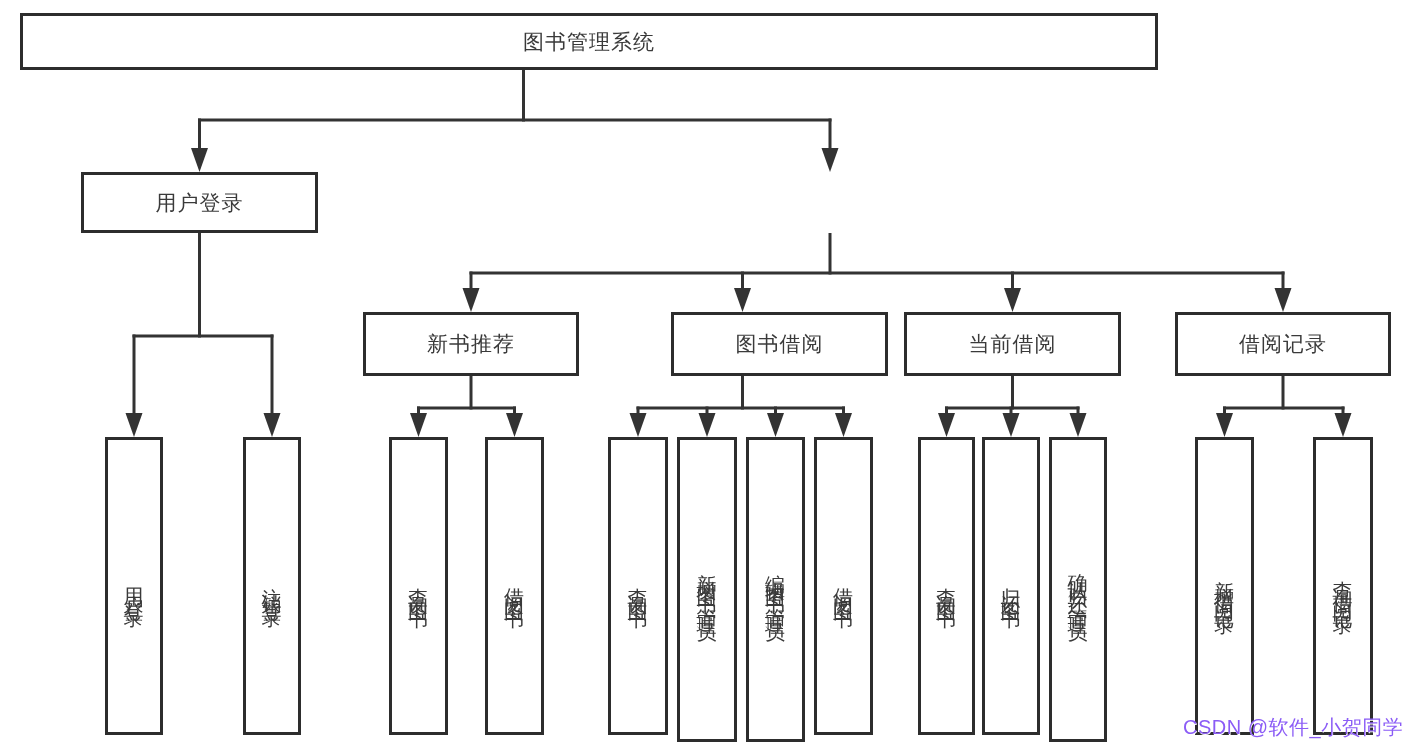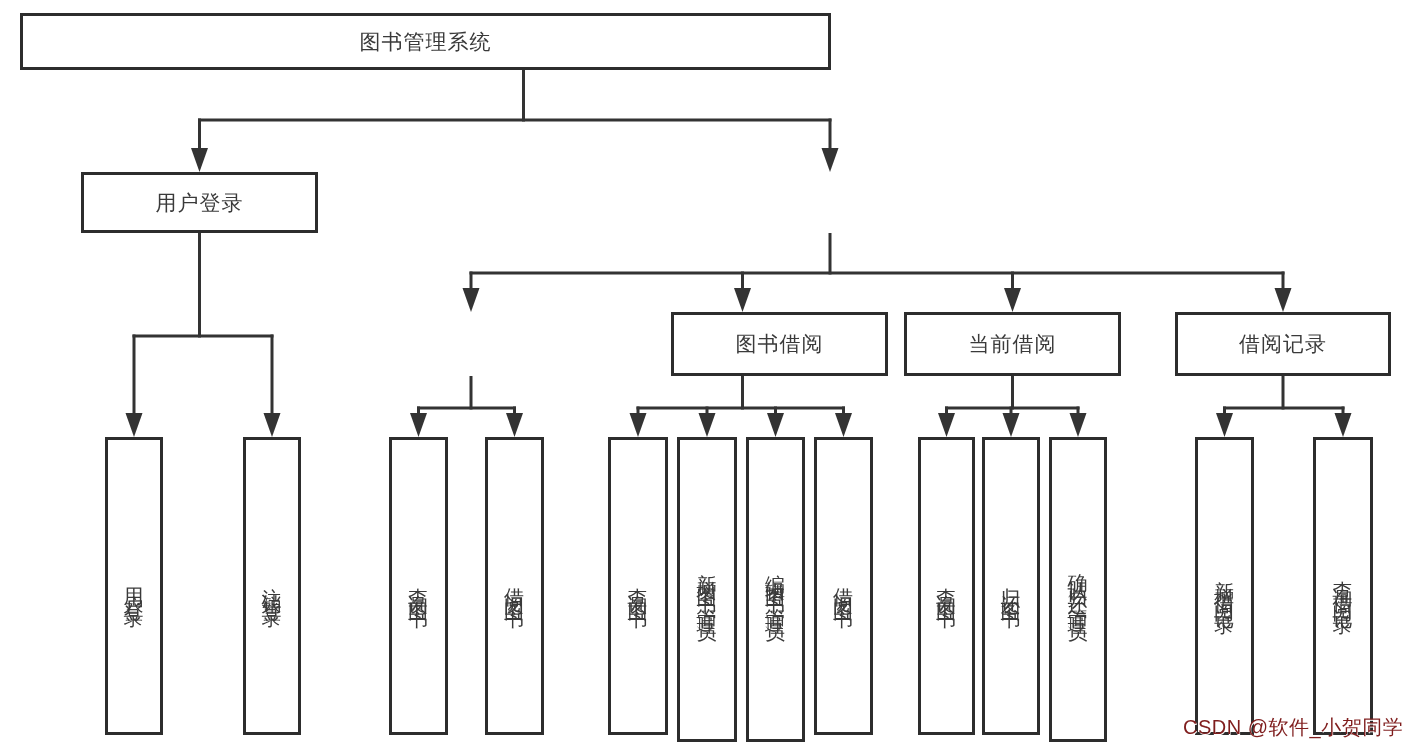--- a/index.html
+++ b/index.html
@@ -43,21 +43,21 @@
     text-orientation: mixed;
     font-size: 20px;
     letter-spacing: 7px;
     line-height: 1;
   }
   .watermark {
     position: absolute;
     left: 1183px;
     top: 714px;
     font-size: 20px;
-    color: #7f1d1d;
+    color: #8b5cf6;
     letter-spacing: 0.5px;
     white-space: nowrap;
     z-index: 5;
     text-shadow: 0.5px 0.5px 0 #ffffff;
   }
 </style>
 </head>
 <body>
 
 <div class="canvas">
@@ -121,24 +121,25 @@
       <polygon points="767,413 784,413 775.5,437"></polygon>
       <polygon points="835,413 852,413 843.5,437"></polygon>
       <polygon points="938,413 955,413 946.5,437"></polygon>
       <polygon points="1002.5,413 1019.5,413 1011,437"></polygon>
       <polygon points="1069.5,413 1086.5,413 1078,437"></polygon>
       <polygon points="1216,413 1233,413 1224.5,437"></polygon>
       <polygon points="1334.5,413 1351.5,413 1343,437"></polygon>
     </g>
   </svg>
 
-  <div class="hnode" style="left:20px; top:13px; width:811px; height:57px;">图书管理系统</div>
+  <div class="hnode" style="left:20px; top:13px; width:1138px; height:57px;">图书管理系统</div>
 
   <div class="hnode" style="left:81px; top:172px; width:237px; height:61px;">用户登录</div>
 
+  <div class="hnode" style="left:363px; top:312px; width:216px; height:64px;">新书推荐</div>
   <div class="hnode" style="left:671px; top:312px; width:217px; height:64px;">图书借阅</div>
   <div class="hnode" style="left:1175px; top:312px; width:216px; height:64px;">借阅记录</div>
   <div class="hnode" style="left:904px; top:312px; width:217px; height:64px;">当前借阅</div>
 
   <div class="vnode" style="left:105px; top:437px; width:58px; height:298px;">用户登录</div>
   <div class="vnode" style="left:243px; top:437px; width:58px; height:298px;">注销登录</div>
 
   <div class="vnode" style="left:389px; top:437px; width:59px; height:298px;">查询图书</div>
   <div class="vnode" style="left:485px; top:437px; width:59px; height:298px;">借阅图书</div>
 

